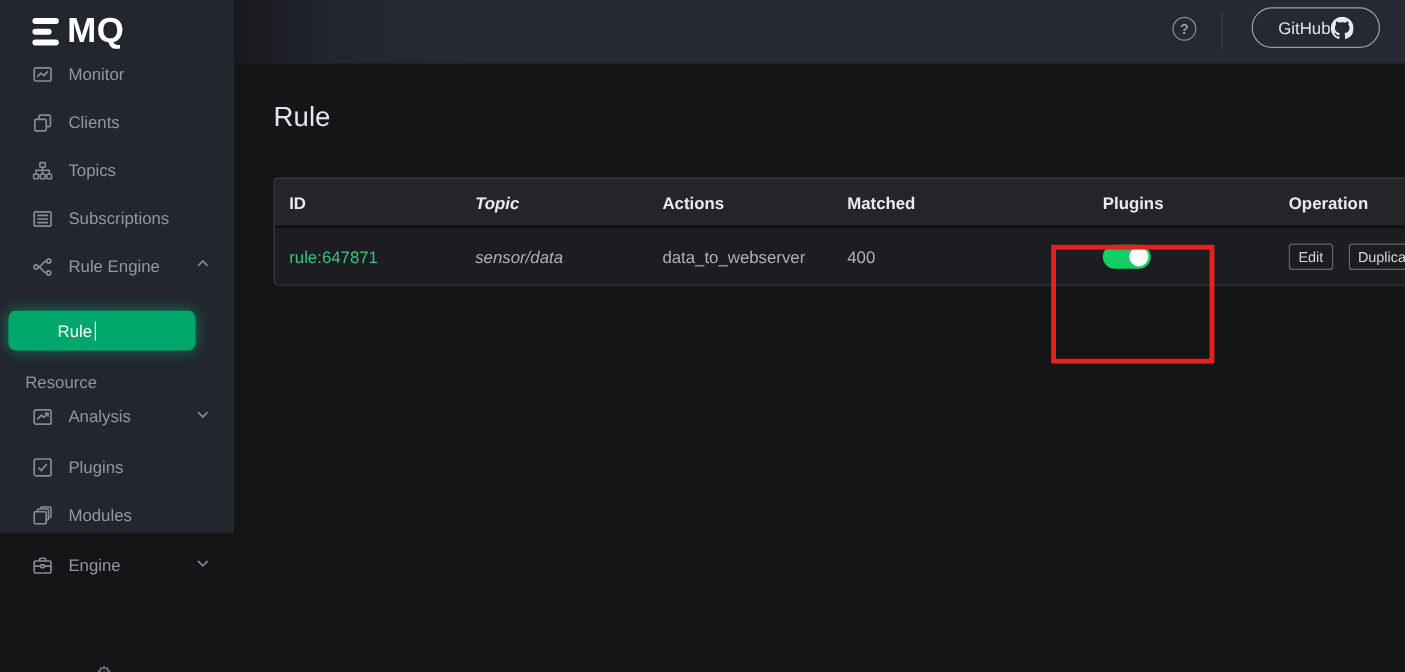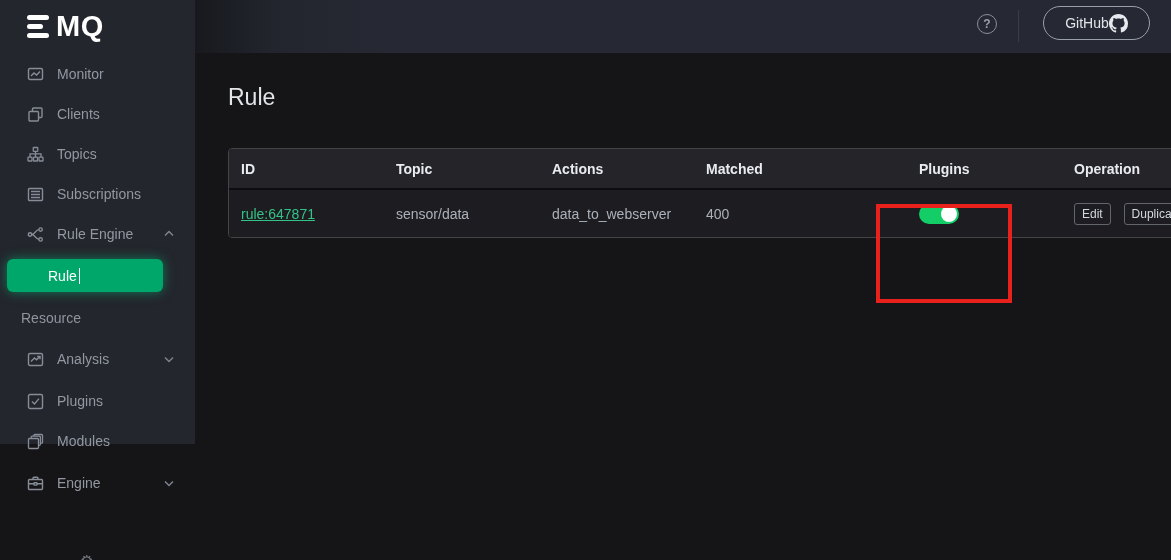--- a/index.html
+++ b/index.html
@@ -18,21 +18,21 @@
 
   
   .sidebar{position:absolute;left:0;top:0;width:195px;height:444px;background:var(--sidebar-bg);z-index:3;}
   .logo{position:absolute;left:27px;top:12px;display:flex;align-items:center;color:#fff;}
   .logo-bars{display:flex;flex-direction:column;gap:4px;margin-right:7px;}
   .logo-bars i{display:block;height:5px;border-radius:2.5px;background:#fff;}
   .logo-bars i:nth-child(1){width:22px;}
   .logo-bars i:nth-child(2){width:16px;}
   .logo-bars i:nth-child(3){width:22px;}
   .logo-text{font-size:29px;font-weight:700;letter-spacing:0.5px;line-height:1;}
-  .nav-item{position:absolute;left:0;width:195px;height:40px;display:flex;align-items:center;
+  .nav-item{position:absolute;left:0;width:195px;height:40px;display:flex;align-items:flex-start;
     padding-left:27px;color:#9298a2;font-size:14px;cursor:pointer;}
   .nav-item .nicon{width:17px;height:17px;margin-right:13px;flex:0 0 17px;color:#878d97;display:flex;align-items:center;}
   .nav-item svg{display:block;}
   .chev{position:absolute;right:20px;color:#7e838d;display:flex;}
   .sub-selected{position:absolute;left:7px;top:259px;width:156px;height:33px;background:var(--accent-green);
     border-radius:6px;display:flex;align-items:center;padding-left:41px;color:#fff;font-size:14px;
     box-shadow:0 0 12px rgba(0,195,125,.55);cursor:pointer;z-index:2;}
   .caret{display:inline-block;width:1.5px;height:16px;background:#fff;margin-left:2px;}
   .sub-item{position:absolute;left:0;top:298px;width:195px;height:40px;display:flex;align-items:center;
     padding-left:21px;color:#8f949e;font-size:14px;cursor:pointer;}
@@ -53,22 +53,22 @@
   .content{position:absolute;left:195px;top:53px;width:976px;height:507px;background:var(--content-bg);}
   .page-title{position:absolute;left:33px;top:31px;font-size:23px;color:#e2e5e9;font-weight:400;}
 
   .rules-table{position:absolute;left:33px;top:95px;width:1000px;border:1px solid #434348;
     border-radius:4px;overflow:hidden;}
   .thead{display:flex;height:39px;align-items:center;background:#252529;
     color:#e8ebf0;font-size:14px;font-weight:700;}
   .trow{display:flex;height:49px;align-items:center;background:#1d1d21;
     border-top:2px solid #0e0e10;color:#abb1bb;font-size:14px;}
   .cell{padding-left:12px;flex:0 0 auto;}
-  .c0{width:155px;} .c1{width:156px;} .c2{width:154px;} .c3{width:213px;} .c4{width:155px;} .c5{flex:1 1 auto;}
-  .rule-id{color:var(--link-green);cursor:pointer;text-decoration:underline;}
+  .c0{width:155px;} .c1{width:156px;font-style:italic;} .c2{width:154px;} .c3{width:213px;} .c4{width:155px;} .c5{flex:1 1 auto;}
+  .rule-id{color:var(--link-green);cursor:pointer;}
   .toggle{position:relative;width:40px;height:20px;border-radius:10px;background:var(--toggle-green);cursor:pointer;}
   .toggle .knob{position:absolute;right:2px;top:2px;width:16px;height:16px;border-radius:50%;background:#fff;}
   .op-btn{display:inline-block;padding:3px 7px;font-size:12px;color:#d3d7dd;border:1px solid #62656b;
     border-radius:3px;background:transparent;margin-right:9px;cursor:pointer;font-family:"Liberation Sans",sans-serif;}
 
   .annotation-box{position:absolute;left:681px;top:151px;width:136px;height:99px;
     border:4px solid var(--annotation-red);z-index:6;pointer-events:none;}
 </style>
 </head>
 <body>

